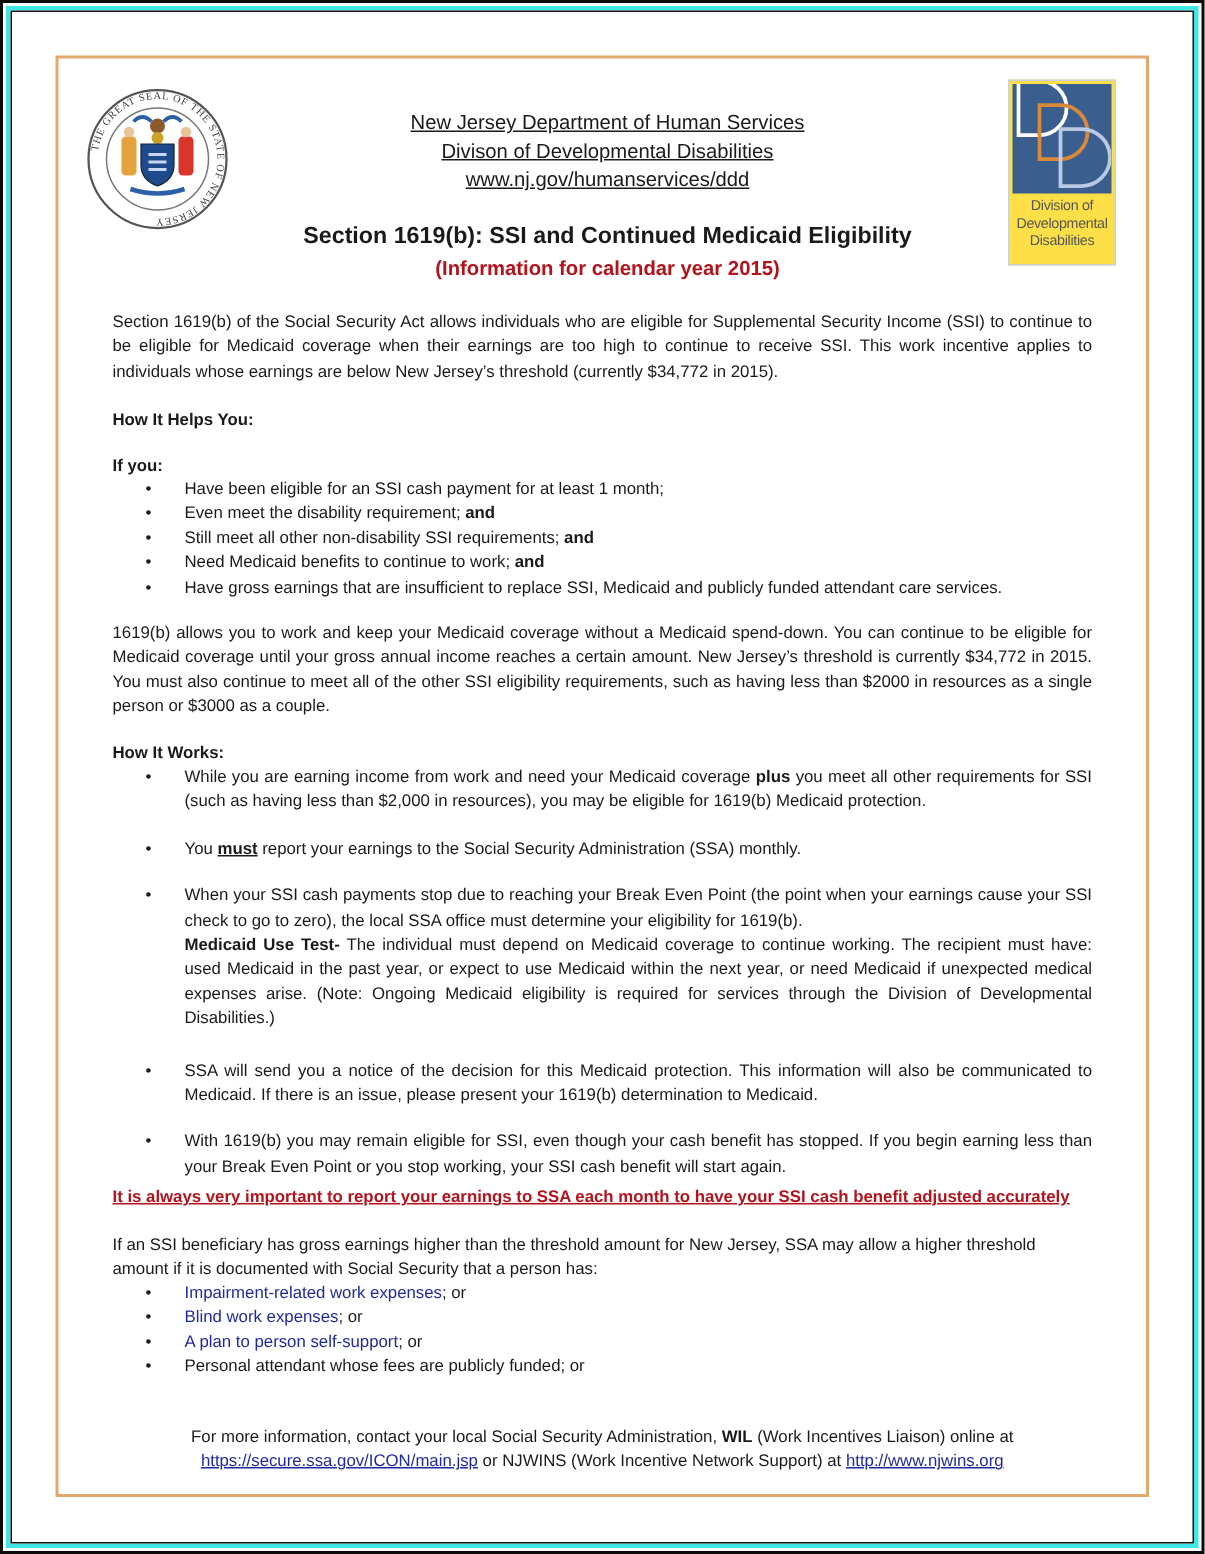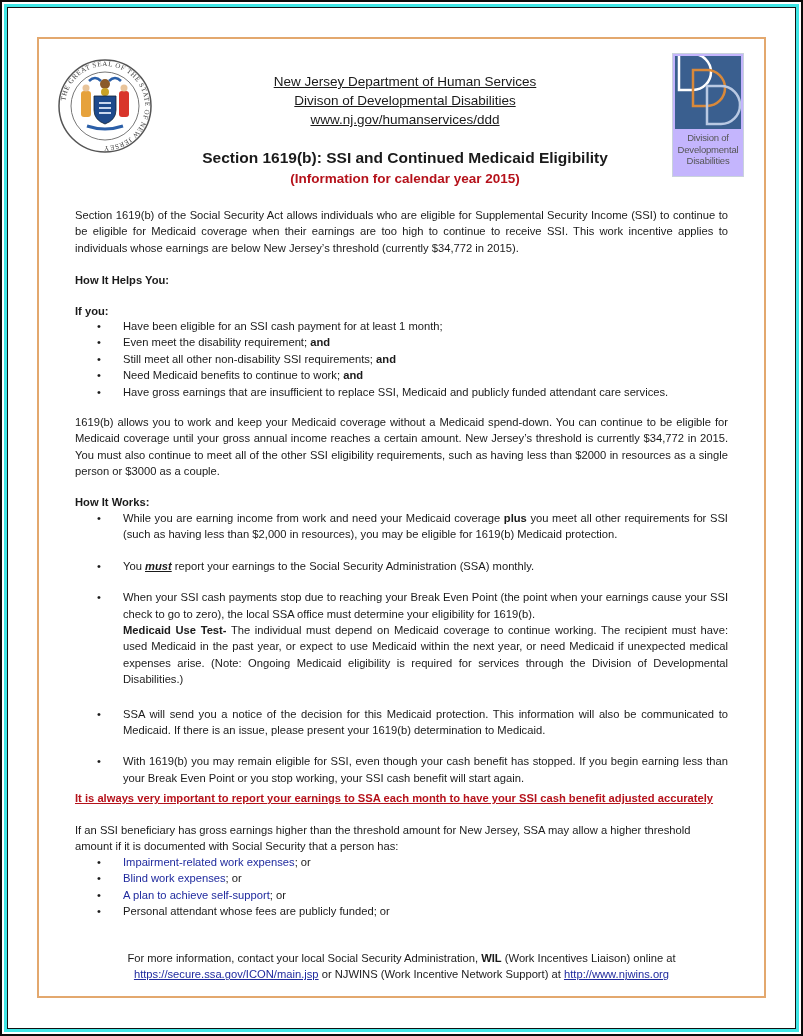--- a/index.html
+++ b/index.html
@@ -26,21 +26,21 @@
   .page {
     position: absolute; left: 37px; top: 37px; width: 729px; height: 961px; box-sizing: border-box;
     border: 2px solid #e3a86e;
     background: #fff;
   }
   .seal {
     position: absolute; left: 57px; top: 58px; width: 96px; height: 96px;
   }
   .ddd-logo {
     position: absolute; left: 672px; top: 53px; width: 72px; height: 124px;
-    border: 1px solid #c9d2dc; box-sizing: border-box; background: #c4b5fd;
+    border: 1px solid #c9d2dc; box-sizing: border-box; background: #fde047;
   }
   .ddd-logo .blue { position: absolute; left: 2px; top: 2px; width: 66px; height: 73px; background: #3a5f8f; overflow: hidden; }
   .ddd-logo .caption {
     position: absolute; left: 0; top: 78px; width: 70px;
     font-size: 9.5px; line-height: 11.5px; color: #555; text-align: center;
     letter-spacing: -0.2px;
   }
   .header {
     position: absolute; left: 180px; top: 72px; width: 450px; text-align: center;
   }
@@ -59,21 +59,21 @@
   }
   .justify { text-align: justify; text-align-last: left; }
   .heading { font-weight: bold; }
   ul.bullets { list-style: none; margin: 0; padding: 0; }
   ul.bullets li { position: relative; padding-left: 48px; }
   ul.bullets li::before {
     content: "\2022"; position: absolute; left: 22px; top: 0;
   }
   .spaced li { margin-bottom: 15px; }
   b { font-weight: bold; }
-  .underline { text-decoration: underline; font-style: italic; }
+  .underline { text-decoration: underline; }
   .link-blue { color: #1f2a9e; }
   .alert {
     color: #b5121b; font-weight: bold; text-decoration: underline;
   }
   .footer { text-align: center; }
   .footer a { color: #1f2a9e; text-decoration: underline; }
 </style>
 </head>
 <body>
 
@@ -166,21 +166,21 @@
   </ul>
 </div>
 
 <div class="body-text alert" style="top:790px;">It is always very important to report your earnings to SSA each month to have your SSI cash benefit adjusted accurately</div>
 
 <div class="body-text" style="top:822px;">If an SSI beneficiary has gross earnings higher than the threshold amount for New Jersey, SSA may allow a higher threshold amount if it is documented with Social Security that a person has:</div>
 <div class="body-text" style="top:854px;">
   <ul class="bullets">
     <li><span class="link-blue">Impairment-related work expenses</span><span>; or</span></li>
     <li><span class="link-blue">Blind work expenses</span><span>; or</span></li>
-    <li><span class="link-blue">A plan to achieve self-support</span><span>; or</span></li>
+    <li><span class="link-blue">A plan to person self-support</span><span>; or</span></li>
     <li><span>Personal attendant whose fees are publicly funded; or</span></li>
   </ul>
 </div>
 
 <div class="body-text footer" style="top:950px;">
   <div><span>For more information, contact your local Social Security Administration, </span><b>WIL</b><span> (Work Incentives Liaison) online at</span></div>
   <div><a>https://secure.ssa.gov/ICON/main.jsp</a><span> or NJWINS (Work Incentive Network Support) at </span><a>http://www.njwins.org</a></div>
 </div>
 
 </body></html>

